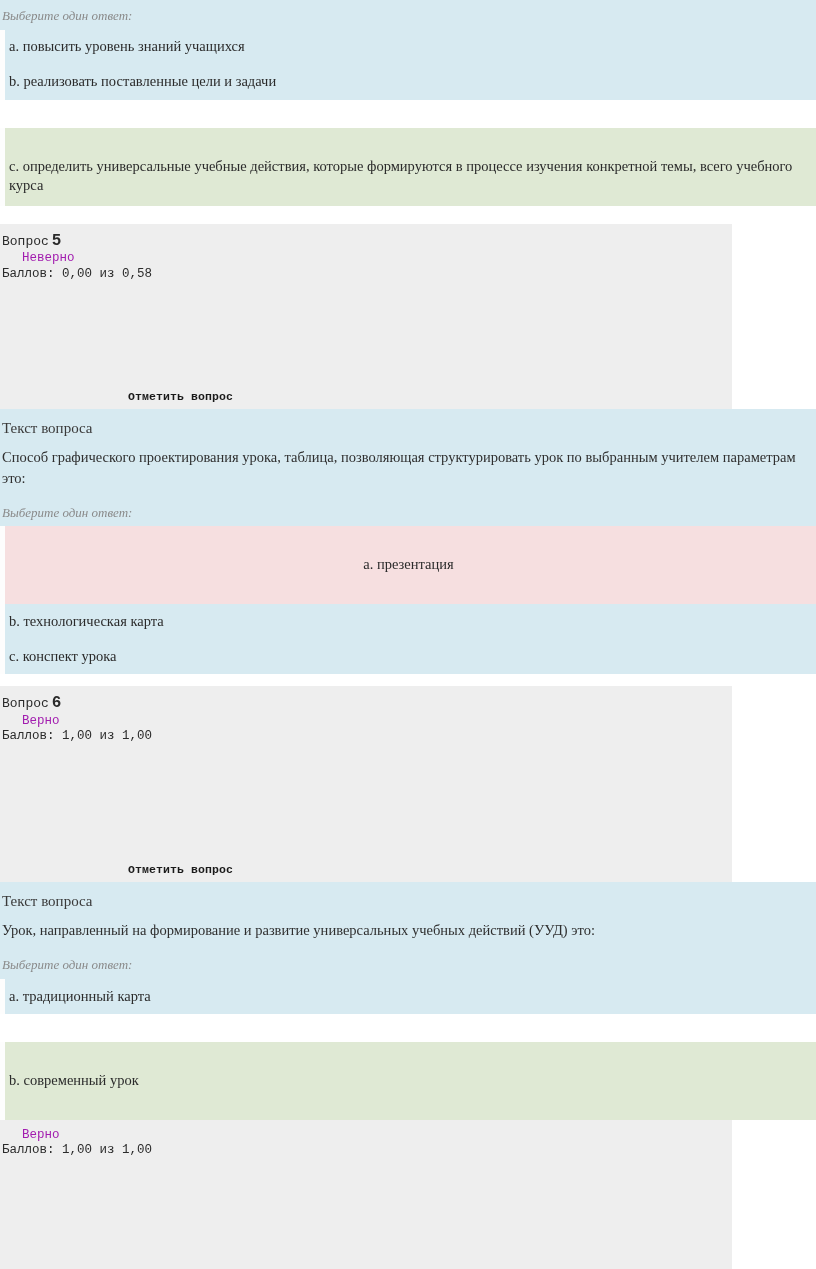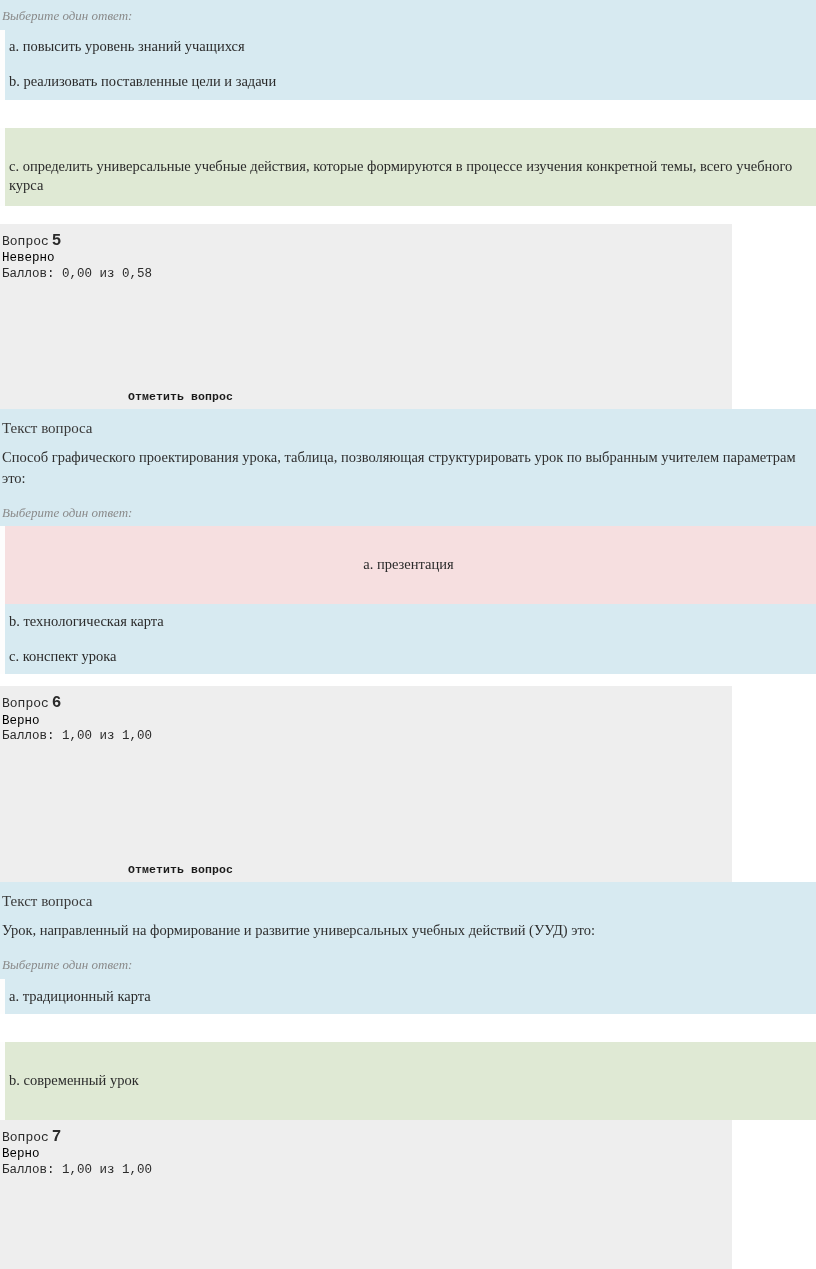--- a/index.html
+++ b/index.html
@@ -100,22 +100,23 @@
     color: #2b2b2b;
     line-height: 1.22;
   }
   .qinfo .qno .num {
     font-size: 16px;
     font-weight: bold;
     padding-left: 3px;
   }
   .qinfo .state {
     font-size: 12.5px;
-    color: #000000;
+    color: #a21caf;
     line-height: 1.25;
+    margin-left: 20px;
   }
   .qinfo .marks {
     font-size: 12.5px;
     color: #2b2b2b;
     line-height: 1.25;
   }
   .qinfo .flagwrap {
     text-align: left;
     padding-left: 126px;
     font-size: 11.5px;
@@ -210,23 +211,20 @@
       <span class="radio-slot"></span>
       <span class="opt-text">a. традиционный карта</span>
     </div>
     <div class="opt correct tall">
       <span class="radio-slot"></span>
       <span class="opt-text">b. современный урок</span>
     </div>
   </div>
 
   <div class="qinfo" style="height:202px;">
-    <div class="qno">
-      <span>Вопрос</span><span class="num">7</span>
-    </div>
     <div class="state">Верно</div>
     <div class="marks">Баллов: 1,00 из 1,00</div>
     <div class="flagwrap" style="padding-top:124px;">
       <span class="flag-btn">Отметить вопрос</span>
     </div>
   </div>
 
   <div class="qpanel" style="padding-bottom:8px;">
     <div class="qtext-label">Текст вопроса</div>
 

